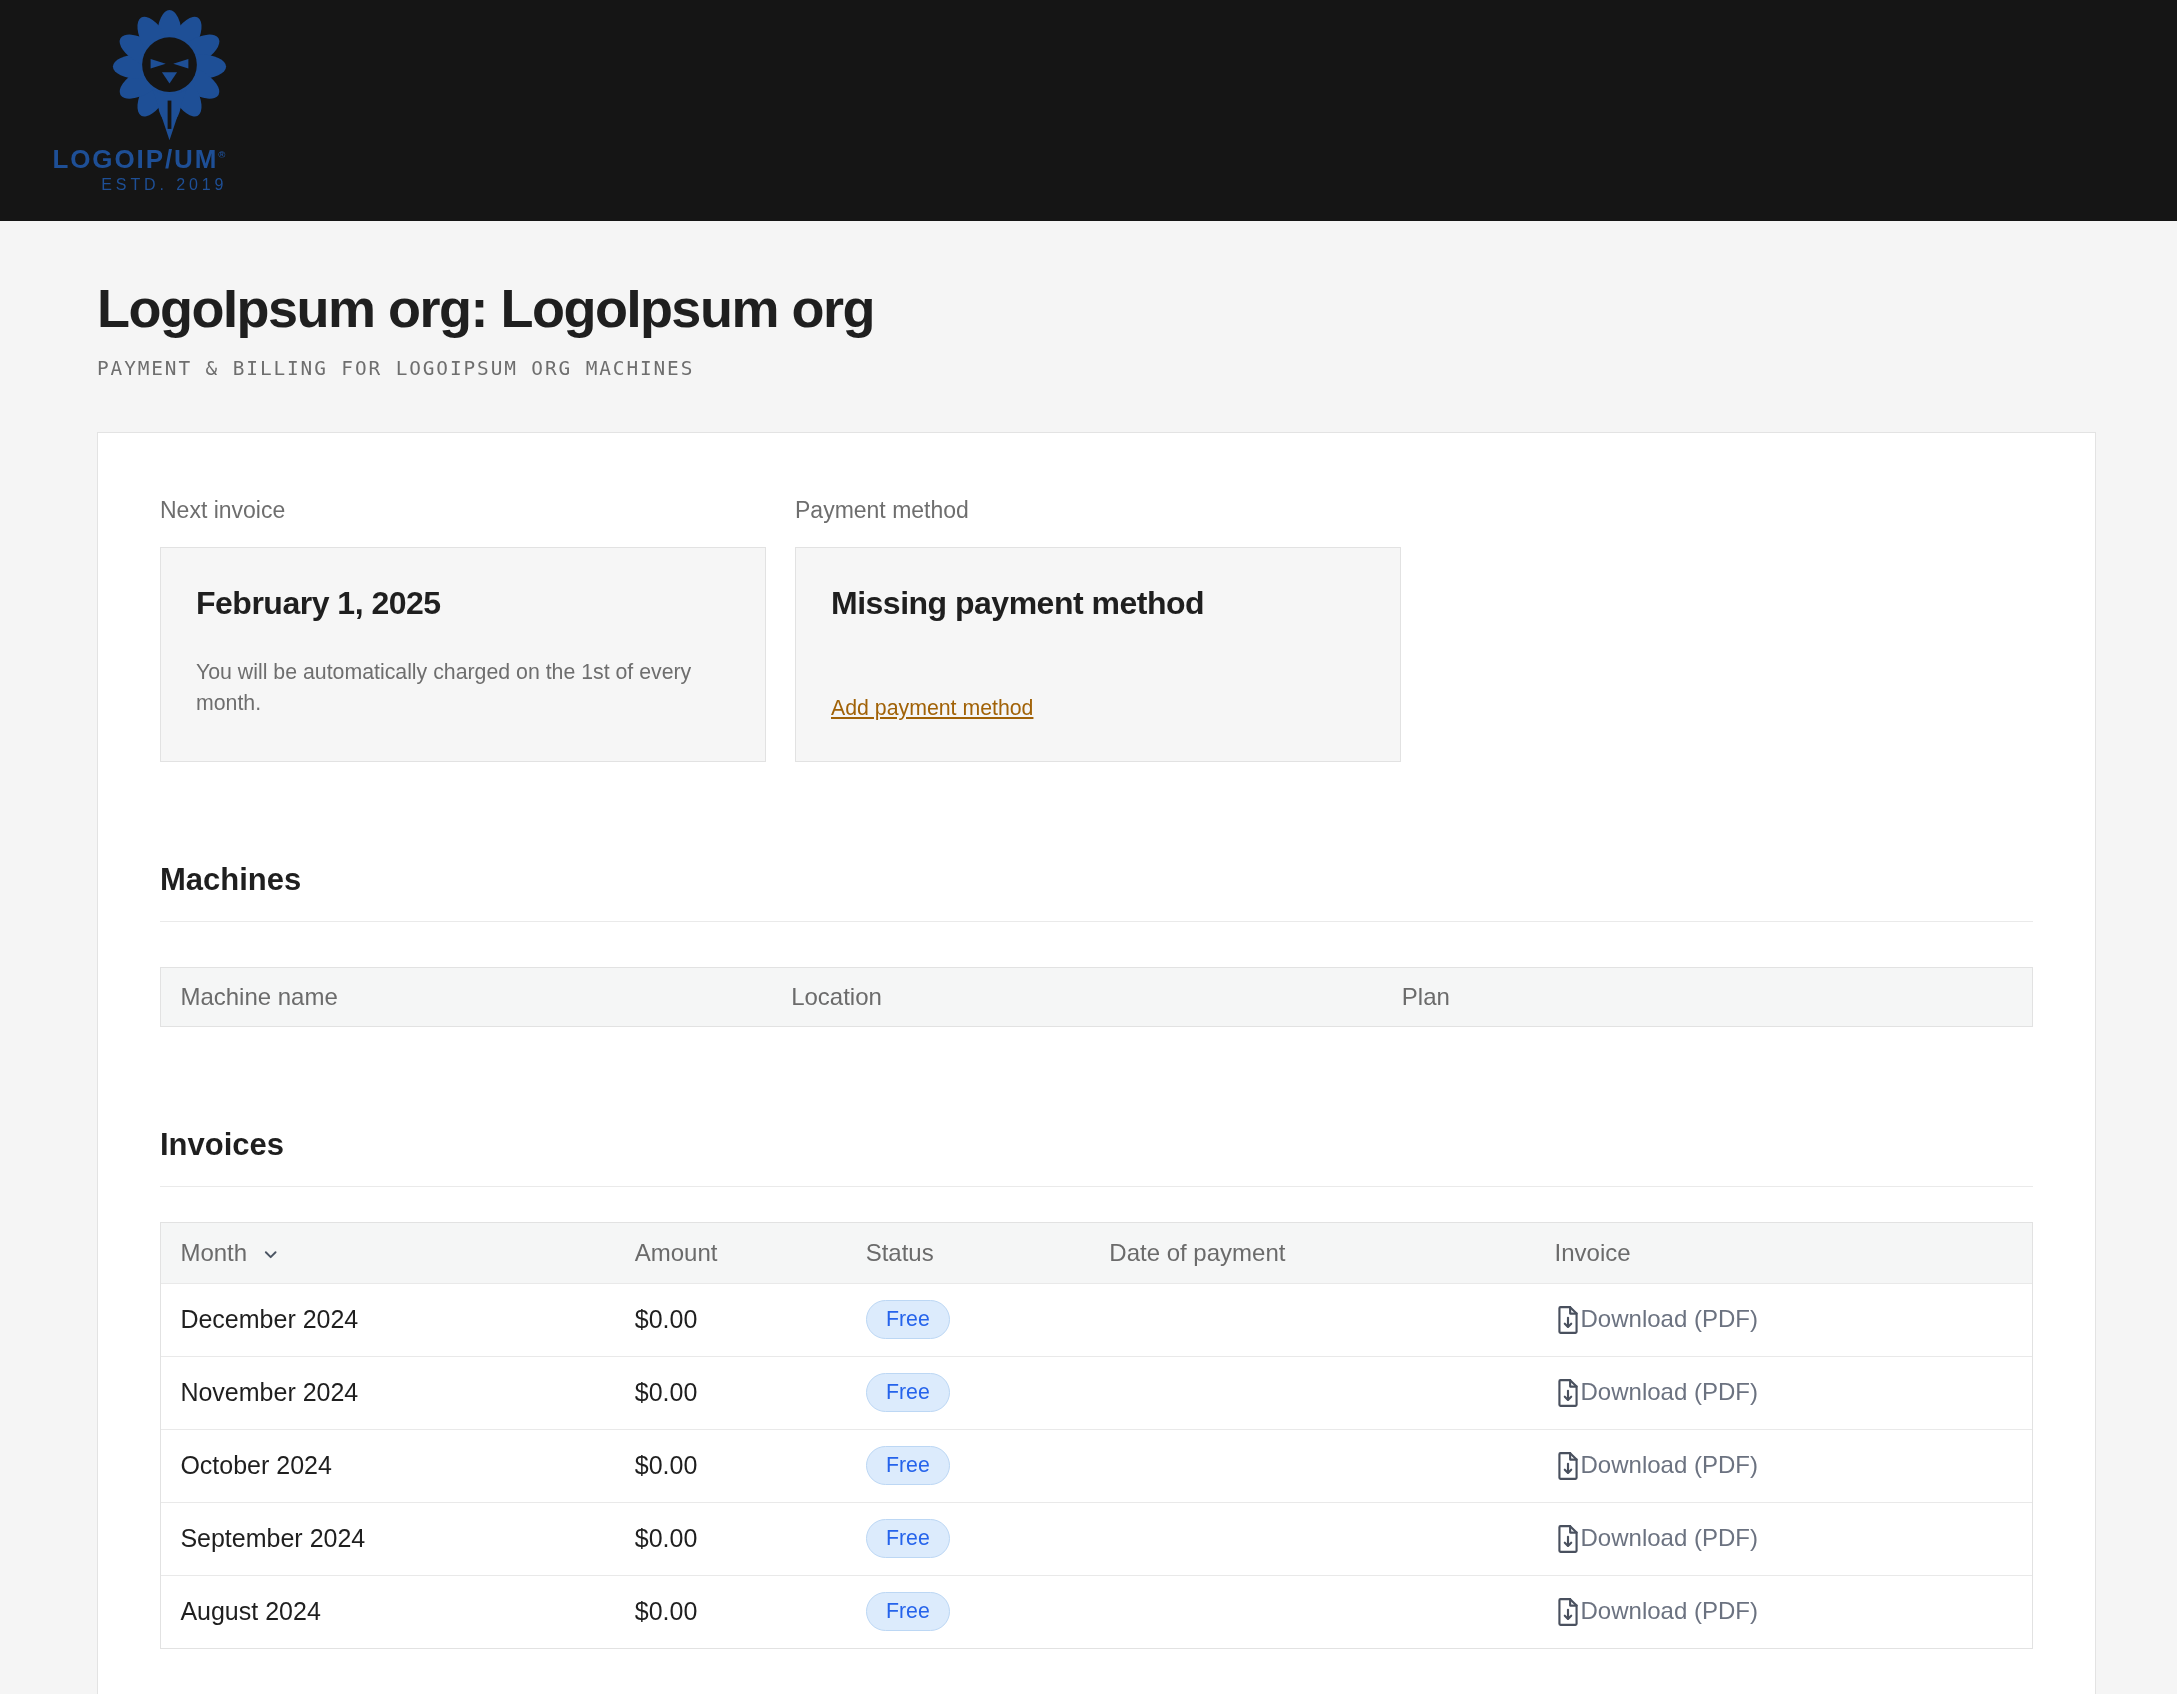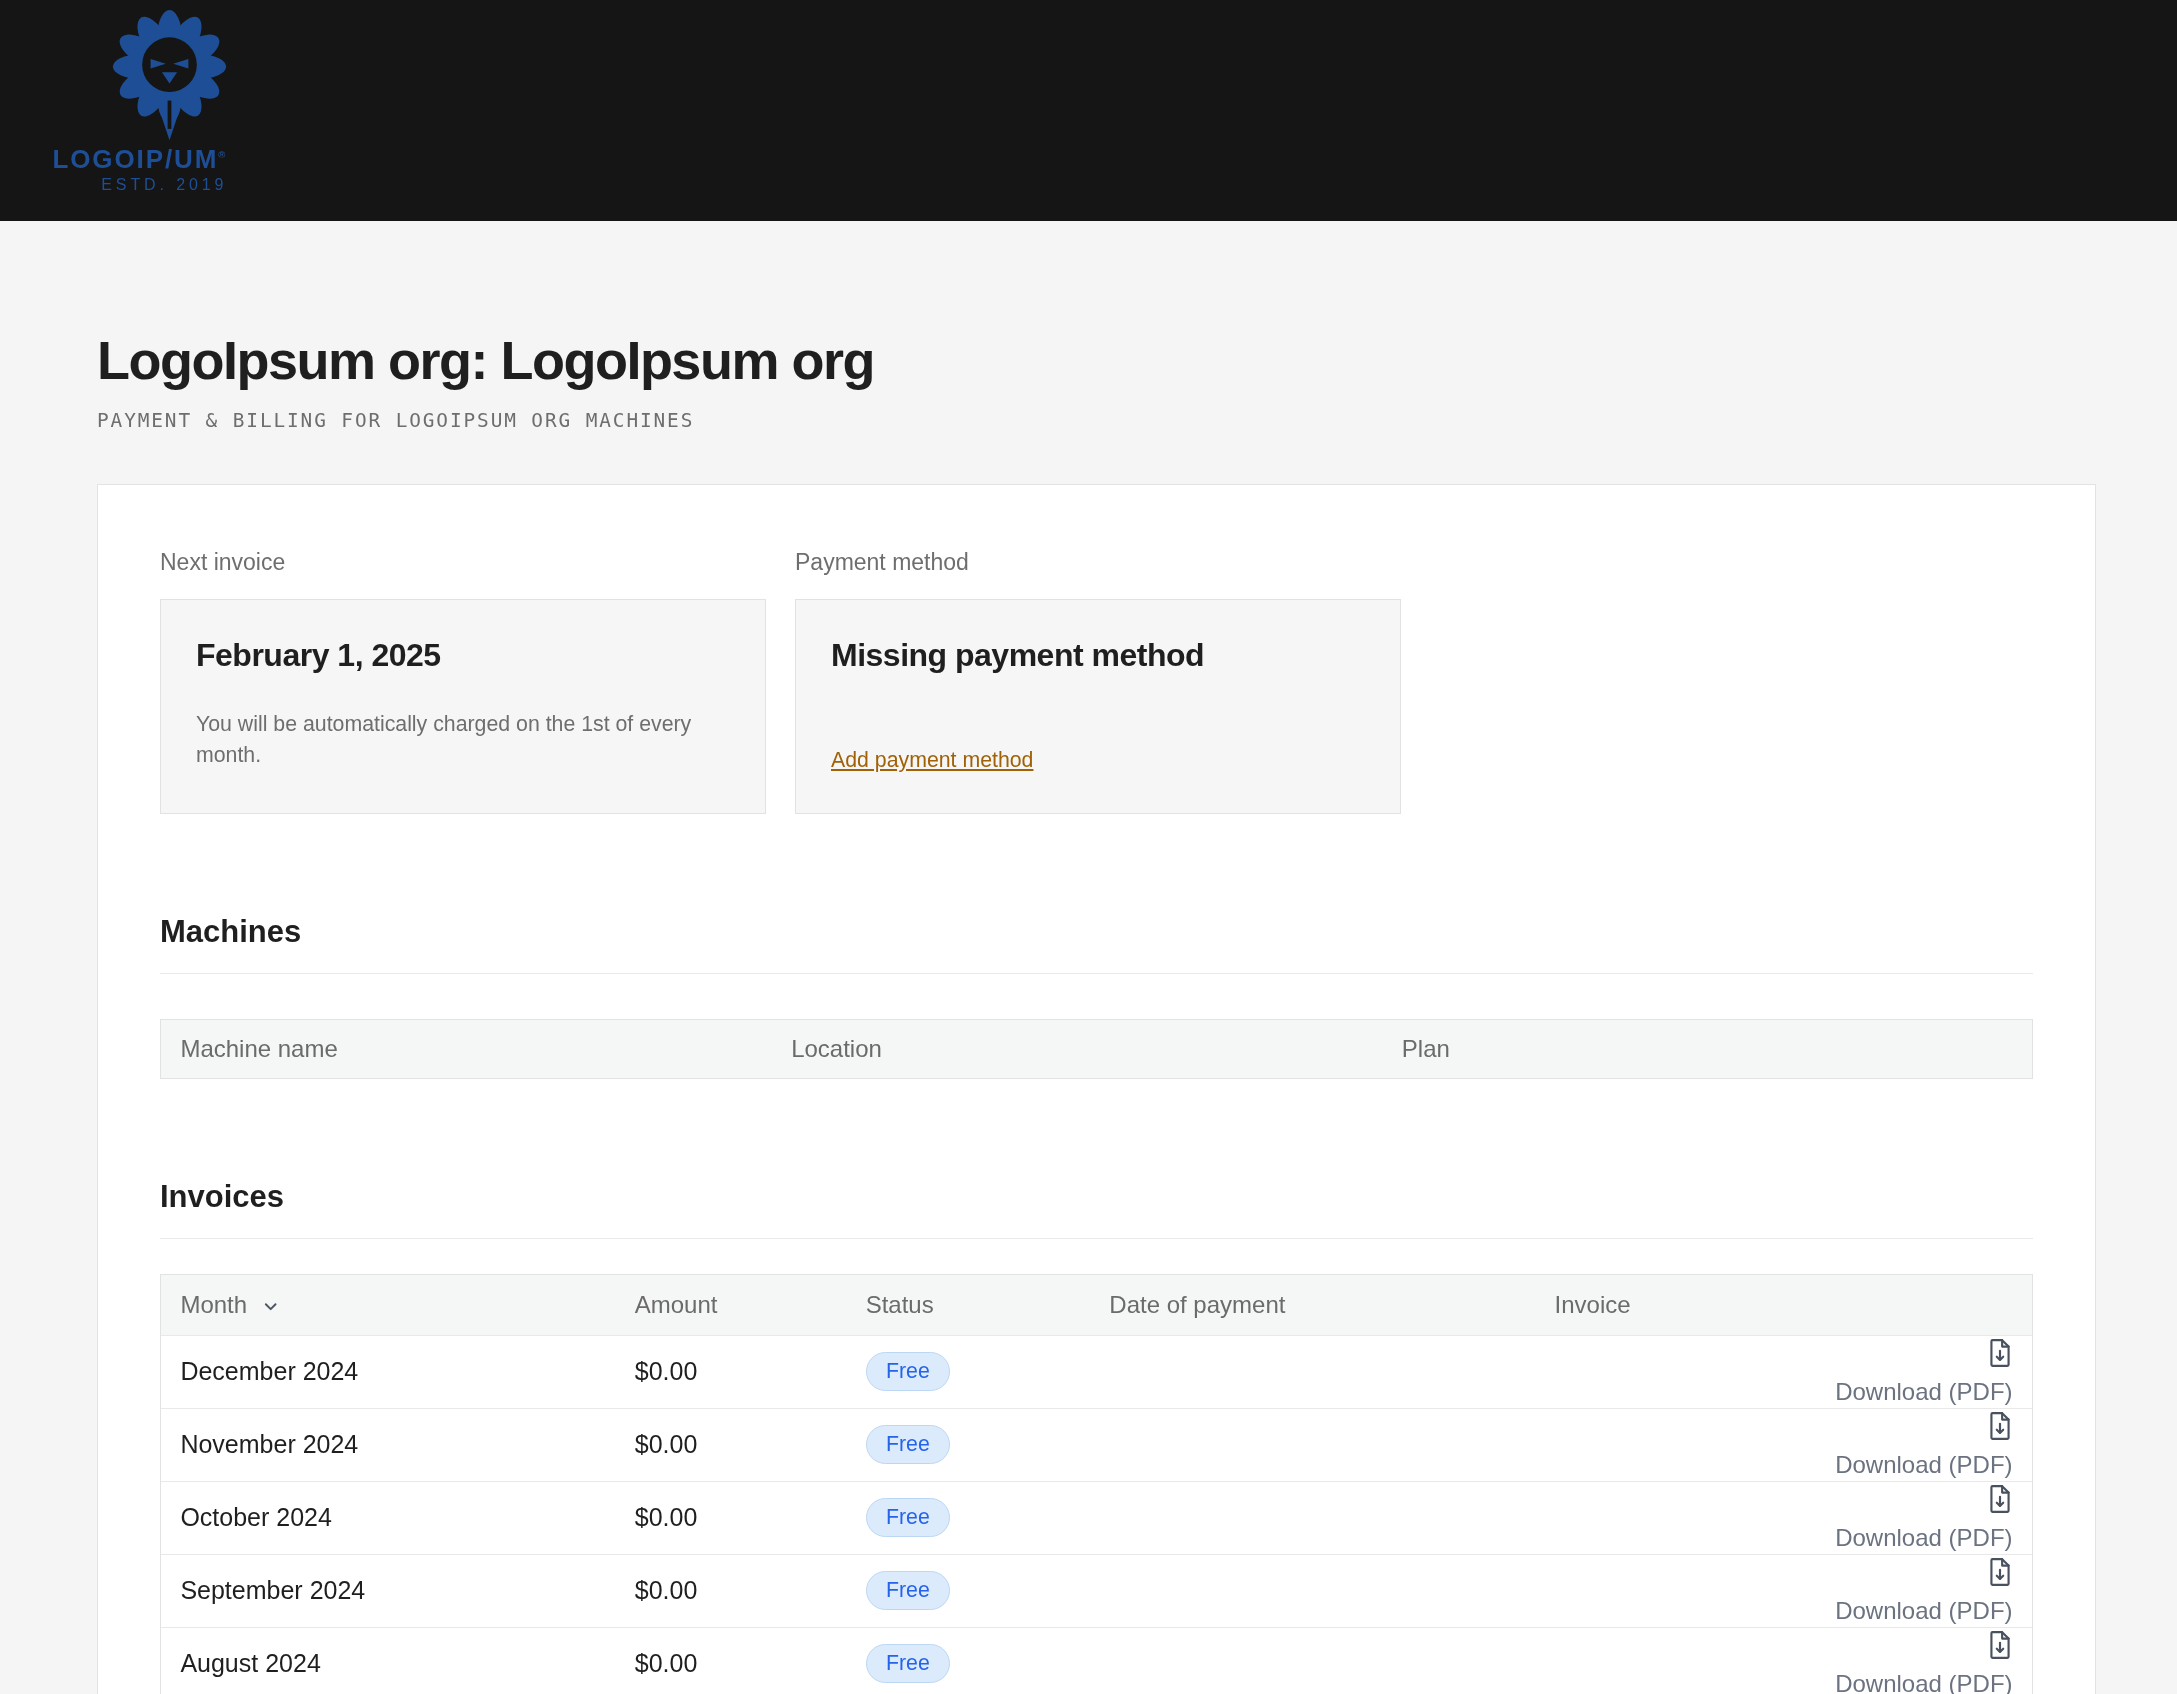--- a/index.html
+++ b/index.html
@@ -9,21 +9,21 @@
   
   .banner { height:221px; background:#151515; padding:9.7px 0 0 19.4px; }
   .logo { width:208px; display:flex; flex-direction:column; align-items:flex-end; }
   .logo svg { display:block; }
   .wordmark { margin-top:1.9px; color:#1e4f96; font-weight:bold; font-size:26px;
     letter-spacing:1.9px; line-height:1; white-space:nowrap; }
   .wordmark sup { font-size:9.7px; vertical-align:super; }
   .estd { margin-top:4.9px; color:#1e4f96; font-size:16px; letter-spacing:3.9px; }
 
   
-  .page-head { padding:108px 82px 0 97px; }
+  .page-head { padding:56px 82px 0 97px; }
   h1 { font-size:54px; letter-spacing:-1.5px; color:#1f1f1f; font-weight:bold; }
   .subtitle { margin-top:17.5px; font-family:"DejaVu Sans Mono", monospace;
     font-size:19.4px; letter-spacing:1.9px; color:#6e6e6e; }
 
   
   .panel { margin:52px 82px 0 97px; width:1999px; background:#ffffff;
     border:1px solid #e3e3e3; padding:64px 62px 78px 62px; }
 
   
   .cards-row { display:flex; gap:29px; }
@@ -52,22 +52,22 @@
     border-top:1px solid #e9e9e9; font-size:25px; color:#1f1f1f; }
   .inv-row.head { height:60px; background:#f5f6f6; border-top:none;
     font-size:24px; color:#6b6b6b; }
   .month-head { display:flex; align-items:center; gap:13.6px; cursor:pointer; }
   .chev { width:19.4px; height:19.4px; stroke:#4b5563; fill:none; stroke-width:2.4;
     stroke-linecap:round; stroke-linejoin:round; margin-top:3.9px; }
 
   .badge { display:inline-block; padding:5.8px 19.4px; border-radius:969px;
     background:#dcebfc; border:1.5px solid #bcd7f4; color:#2563eb; font-size:21.3px; }
 
-  .dl-link { display:flex; align-items:flex-end; gap:10px; color:#6b7280;
-    font-size:24px; cursor:pointer;flex-direction:column; }
+  .dl-link { display:flex; align-items:flex-start; gap:0; color:#6b7280;
+    font-size:24px; cursor:pointer; }
   .dl-icon { width:26px; height:30px; stroke:#49505e; fill:none; stroke-width:2;
     stroke-linecap:round; stroke-linejoin:round; }
 </style>
 </head>
 <body>
 
 <header class="banner">
   <div class="logo">
     <svg width="115" height="134" viewBox="0 0 120 142">
       <g fill="#1e4f96">

